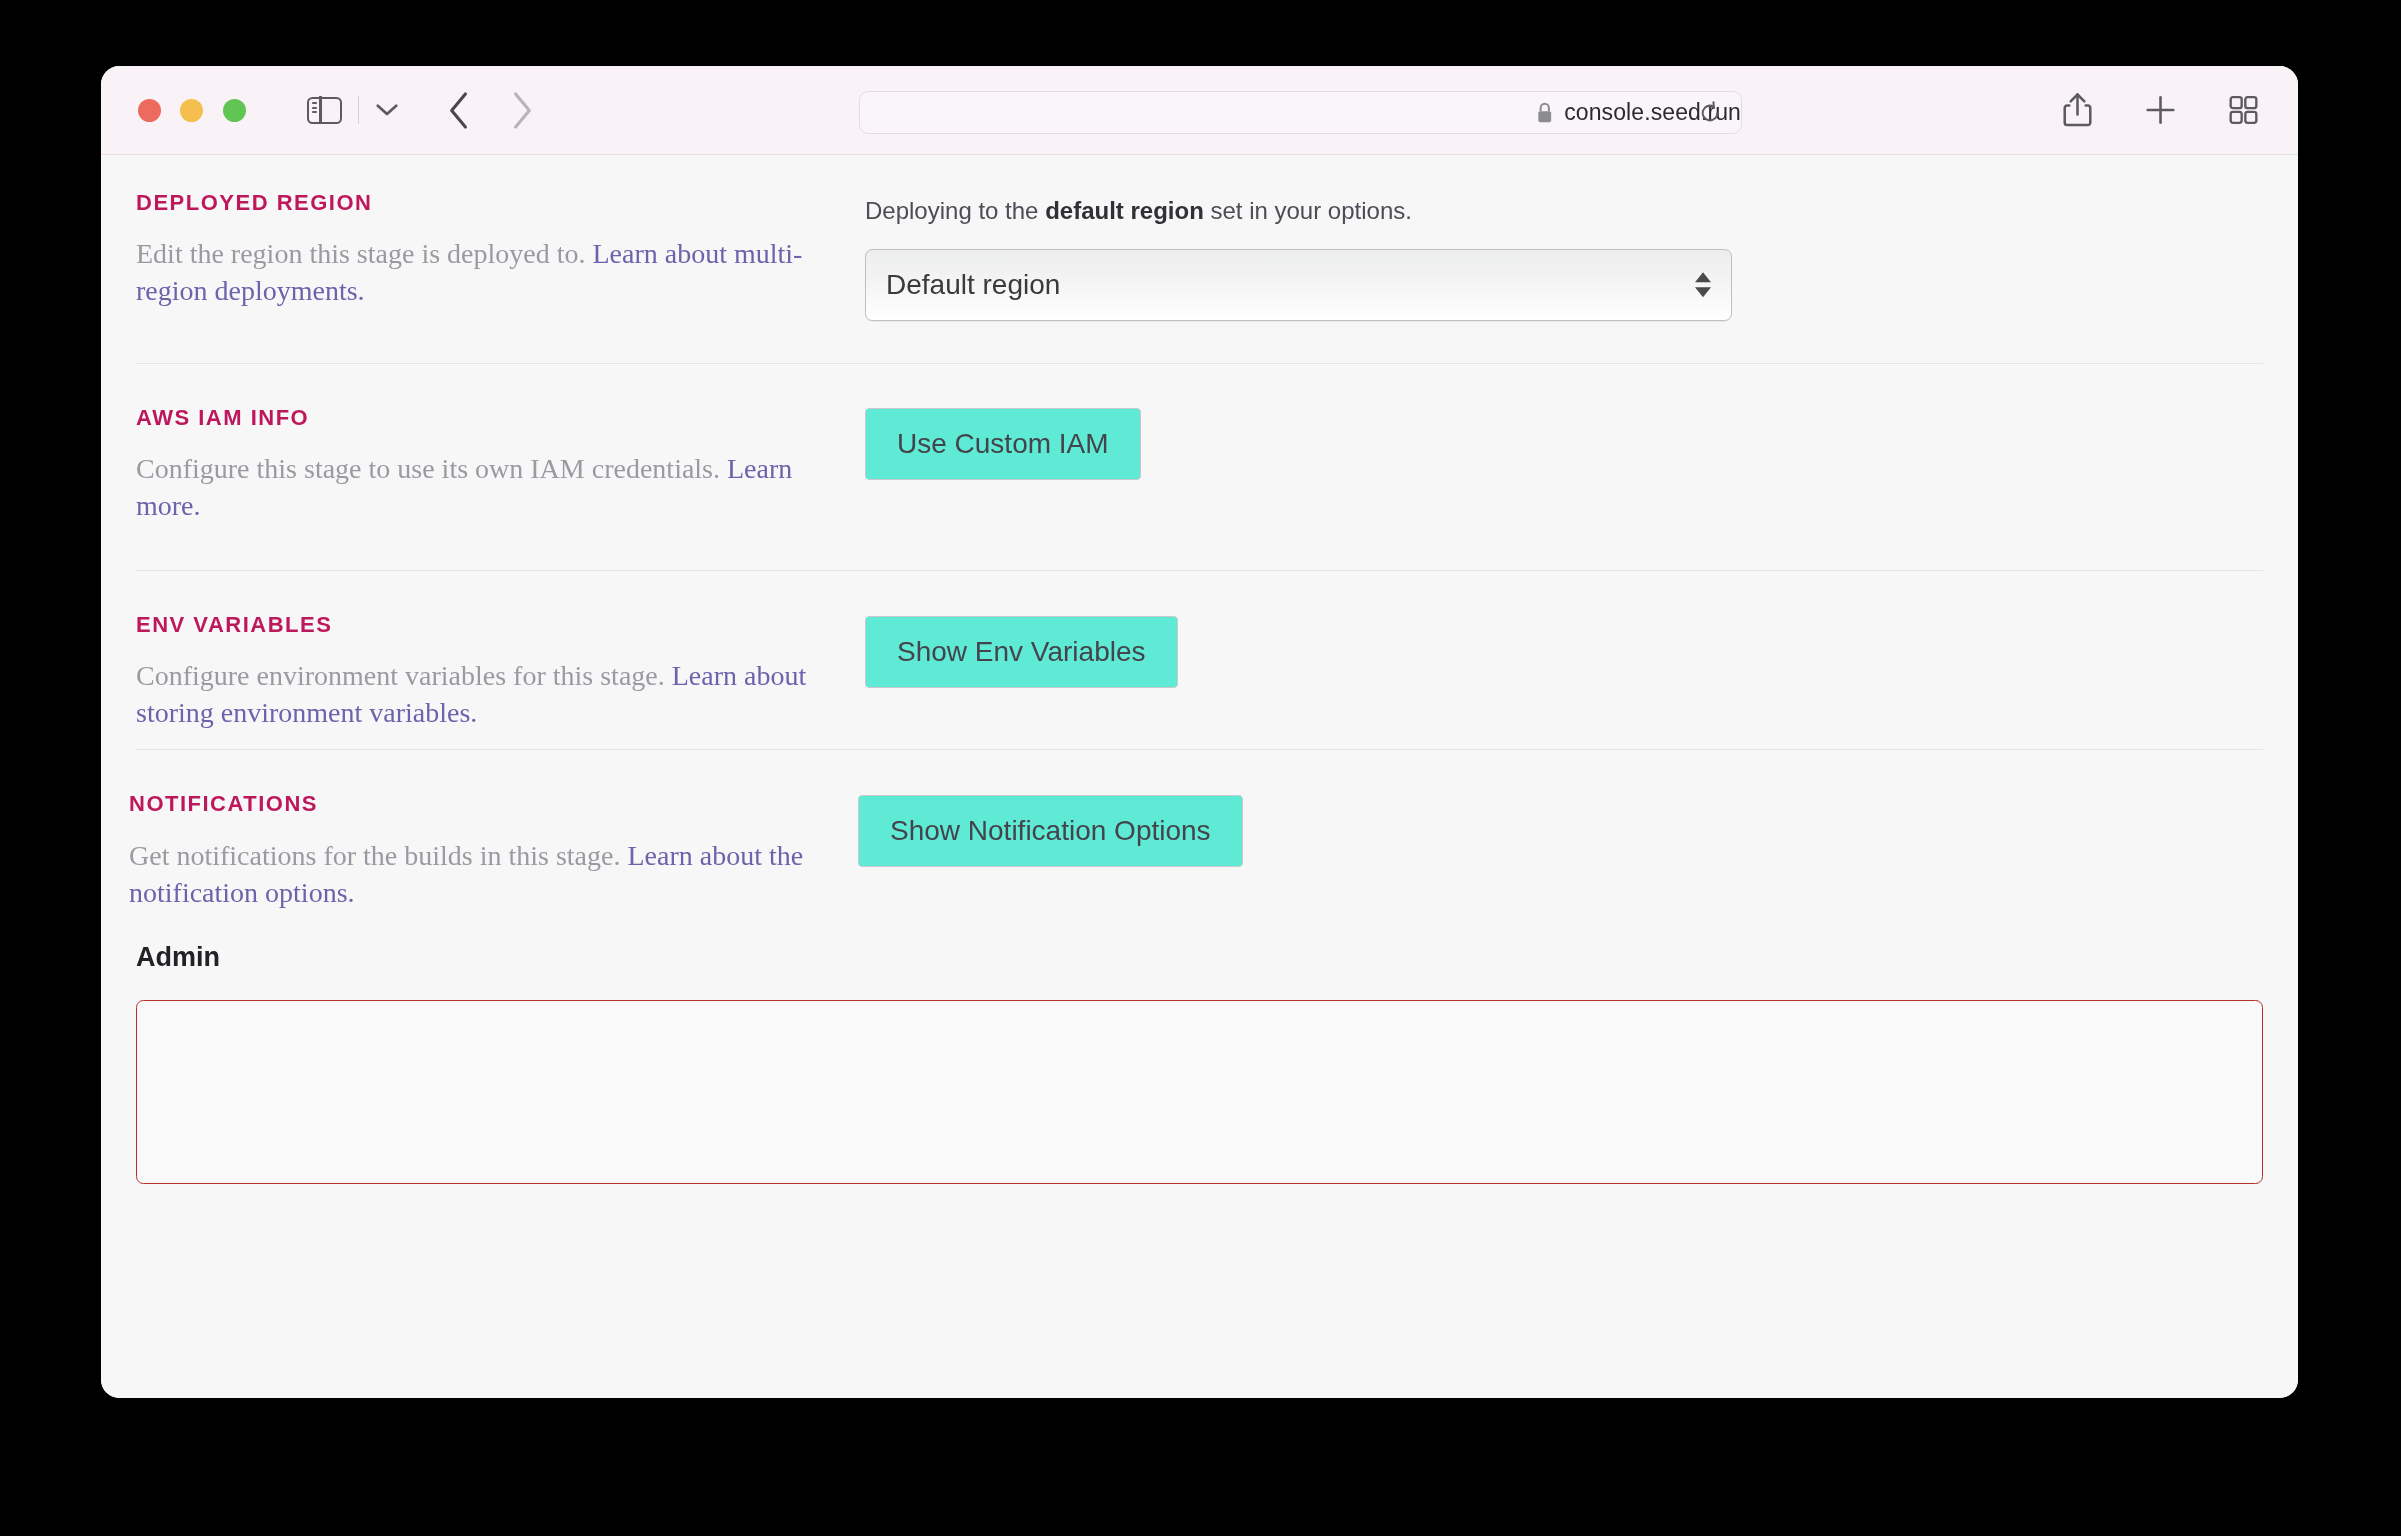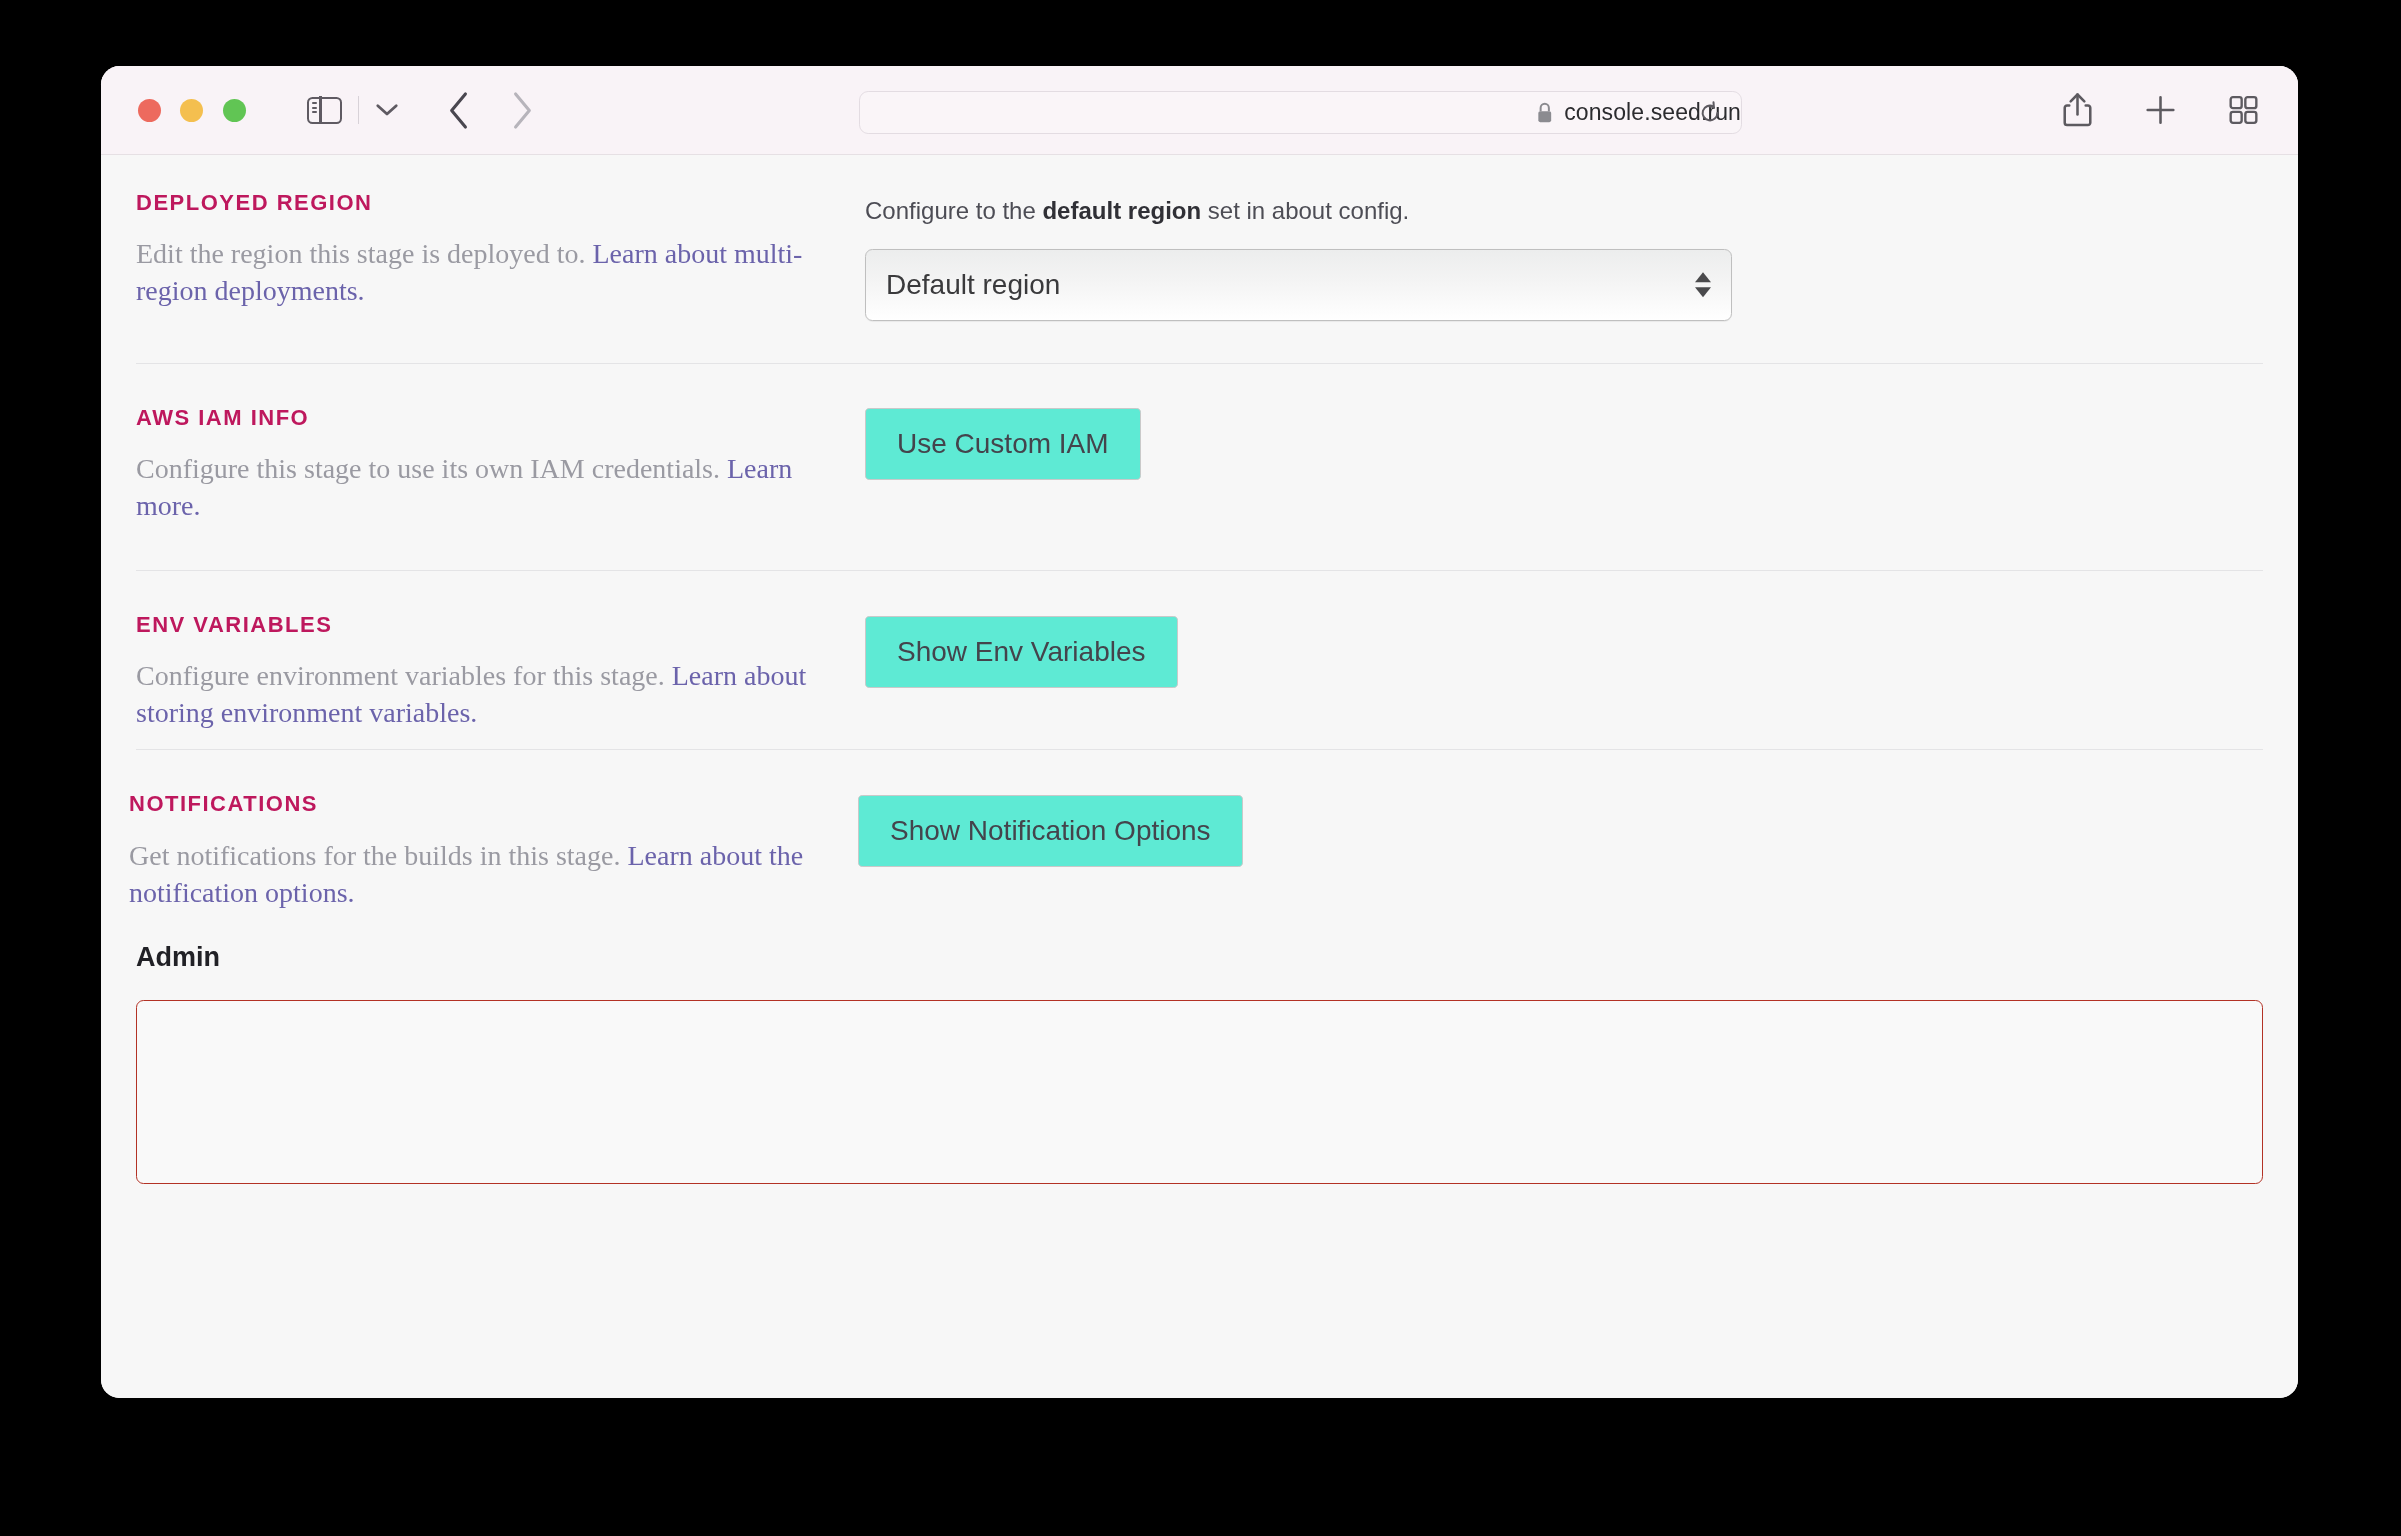--- a/index.html
+++ b/index.html
@@ -357,21 +357,21 @@
   </div>
 
   <div id="page">
 
     <div class="section" style="padding-top:35px;padding-bottom:42px;">
       <div class="sec-left">
         <div class="sec-title">DEPLOYED REGION</div>
         <div class="sec-desc"><span>Edit the region this stage is deployed to. </span><a class="link" href="#">Learn about multi-region deployments.</a></div>
       </div>
       <div class="sec-right">
-        <div class="right-note"><span>Configure to the </span><b>default region</b><span> set in about config.</span></div>
+        <div class="right-note"><span>Deploying to the </span><b>default region</b><span> set in your options.</span></div>
         <div class="region-select">
           <span class="val">Default region</span>
           <span class="stepper">
             <span class="up"></span>
               <span class="down"></span>
           </span>
         </div>
       </div>
     </div>
 

